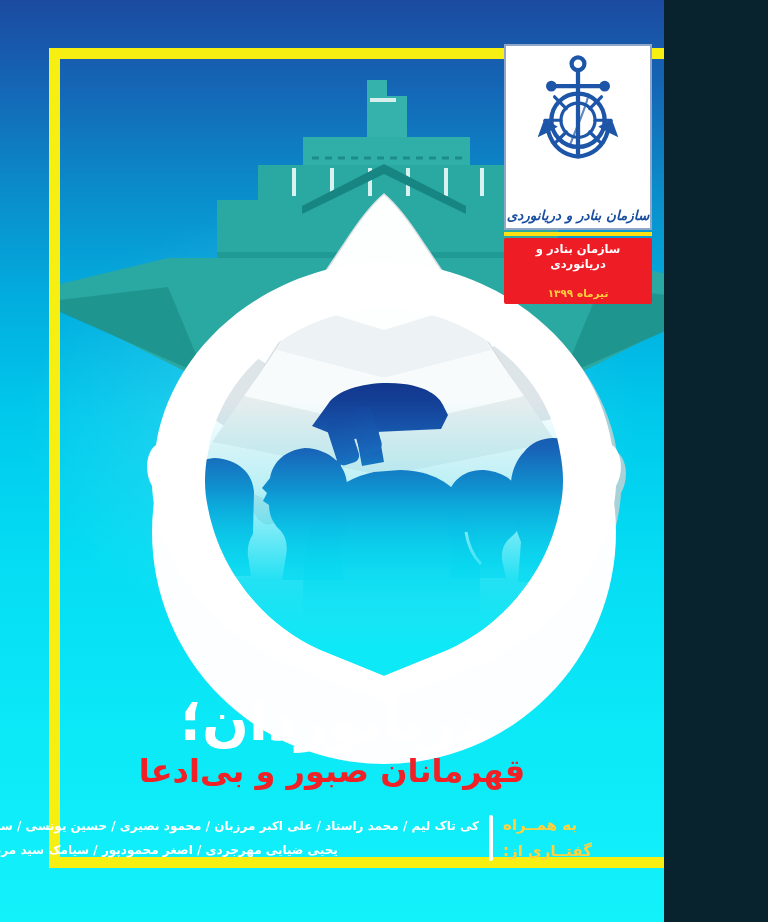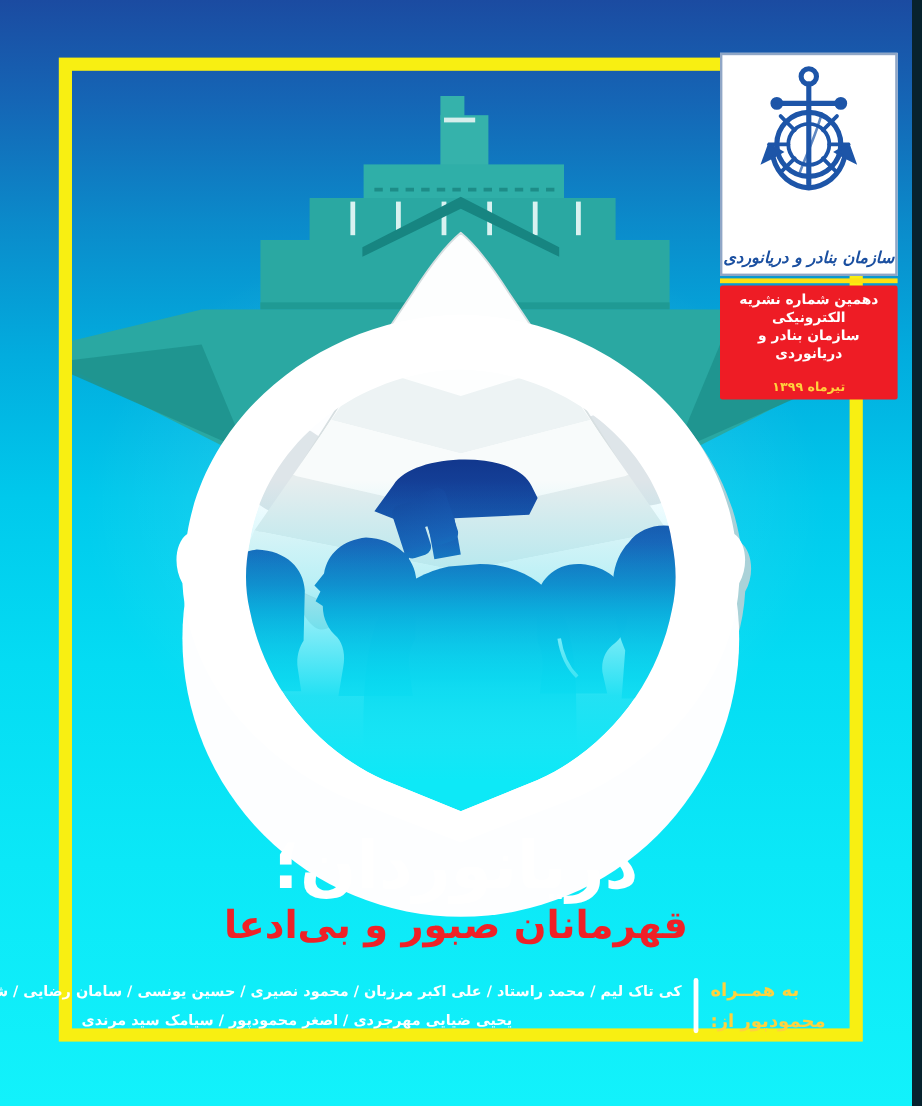--- a/index.html
+++ b/index.html
@@ -1,17 +1,17 @@
 <!DOCTYPE html>
 <html lang="fa"><head>
 <meta charset="utf-8">
 <style>
   html,body{margin:0;padding:0;background:#08222e;}
   .page{
-    position:relative;width:760px;height:922px;overflow:hidden;
+    position:relative;width:664px;height:922px;overflow:hidden;
     font-family:"DejaVu Sans",sans-serif;
     background:
       radial-gradient(ellipse 430px 320px at 50% 46%, rgba(255,255,255,.20), rgba(255,255,255,0) 72%),
       linear-gradient(180deg,#1b4ba1 0%,#1565b5 9%,#0b8aca 20%,#02acde 32%,#00c9ec 45%,#04dcf3 60%,#0be8f7 78%,#12f2fb 100%);
   }
   .art{position:absolute;left:0;top:0;z-index:5;}
   .frame{
     position:absolute;left:49px;top:48px;width:670px;height:820px;
     border:11px solid #f8ef12;box-sizing:border-box;z-index:10;pointer-events:none;
   }
@@ -171,35 +171,34 @@
           <path d="M 22,74 C 26,89 37,97 50,98 C 63,97 74,89 78,74"></path>
           <path d="M 22,74 L 14,78 L 19,64 L 29,70 Z" fill="#1d55a8" stroke-width="2"></path>
           <path d="M 78,74 L 86,78 L 81,64 L 71,70 Z" fill="#1d55a8" stroke-width="2"></path>
           <path d="M 60,40 C 56,56 48,72 43,86" stroke-width="2" opacity="0.7"></path>
         </g>
       </svg>
       <div class="org-name">سازمان بنادر و دریانوردی</div>
     </div>
     <div class="gold-rule"></div>
     <div class="issue-badge">
-      <div>دهمین شماره نشریه الکترونیکی</div>
       <div>سازمان بنادر و دریانوردی</div>
       <div class="issue-date">تیرماه ۱۳۹۹</div>
     </div>
   </div>
 
   <div class="title-block">
     <h1 class="cover-title">دریانوردان؛</h1>
     <h2 class="cover-subtitle">قهرمانان صبور و بی‌ادعا</h2>
   </div>
 
   <div class="contributors">
     <div class="contrib-label">
       <div>به همــراه</div>
-      <div>محمودپور از:</div>
+      <div>گفتــاری از:</div>
     </div>
     <div class="contrib-divider"></div>
     <div class="contrib-names">
       <div>کی تاک لیم / محمد راستاد / علی اکبر مرزبان / محمود نصیری / حسین یونسی / سامان رضایی / شهرام فرجید</div>
       <div>یحیی ضیایی مهرجردی / اصغر محمودپور / سیامک سید مرندی</div>
     </div>
   </div>
 
 </div>
 

